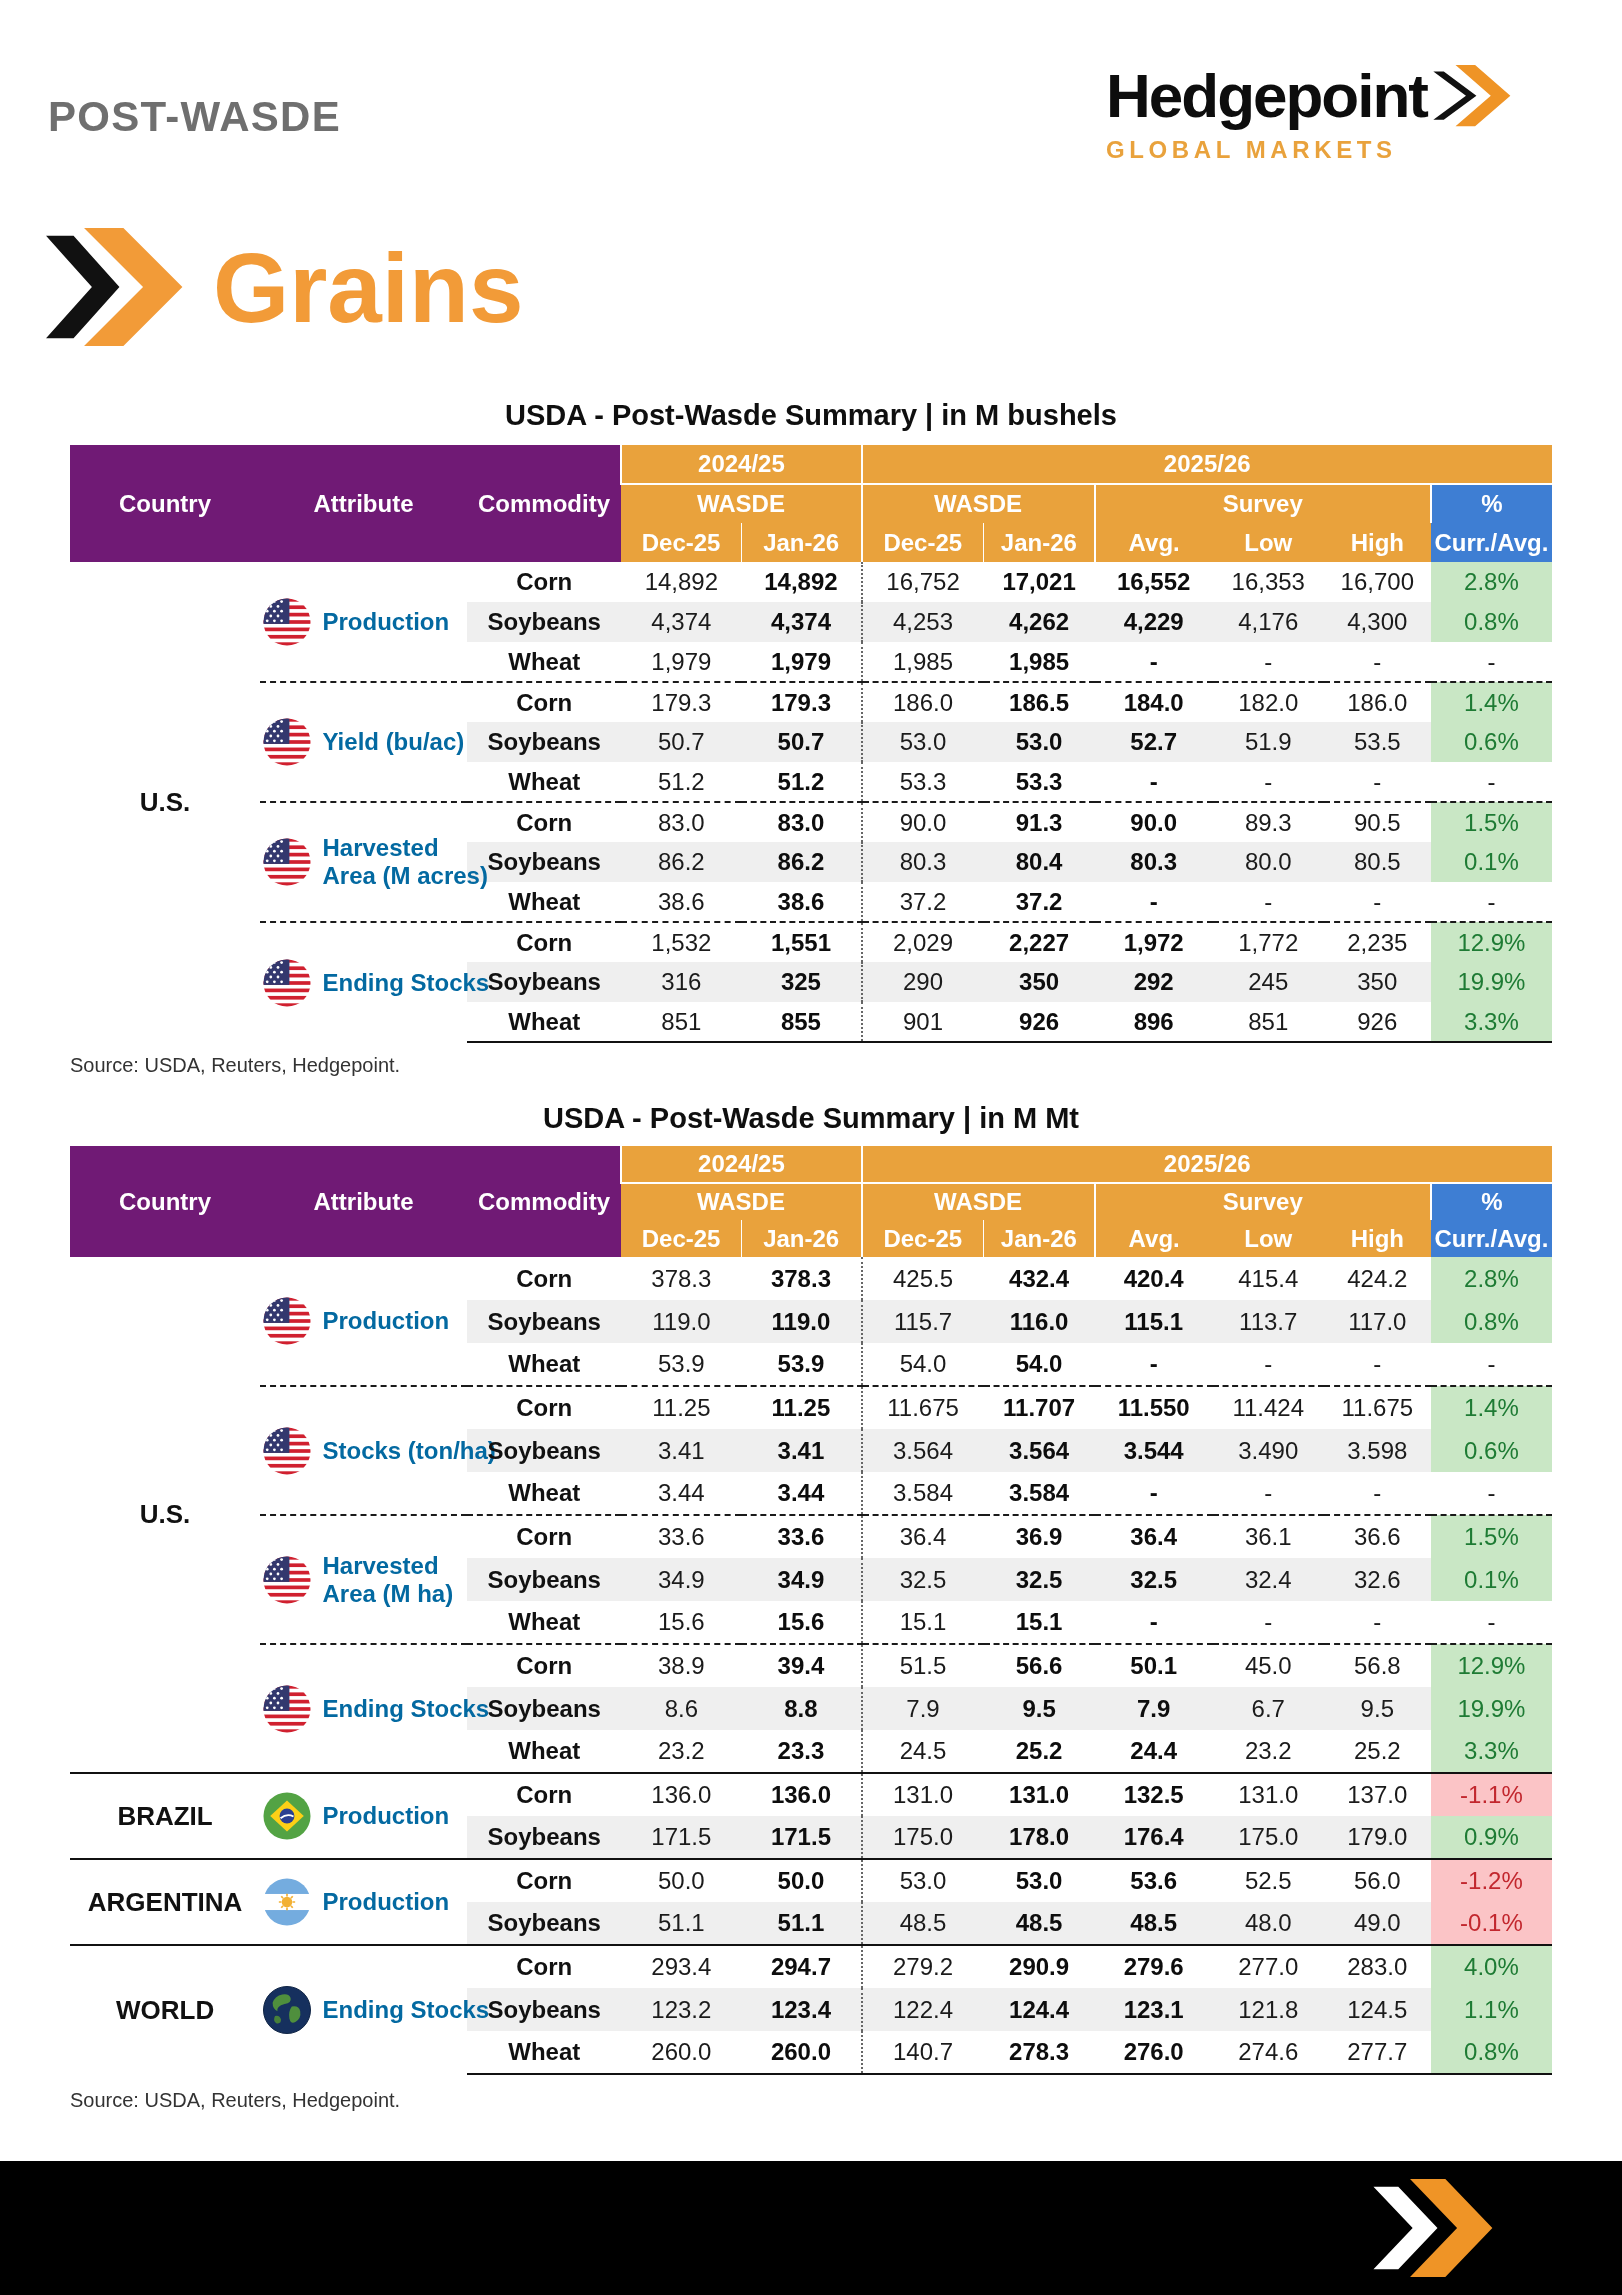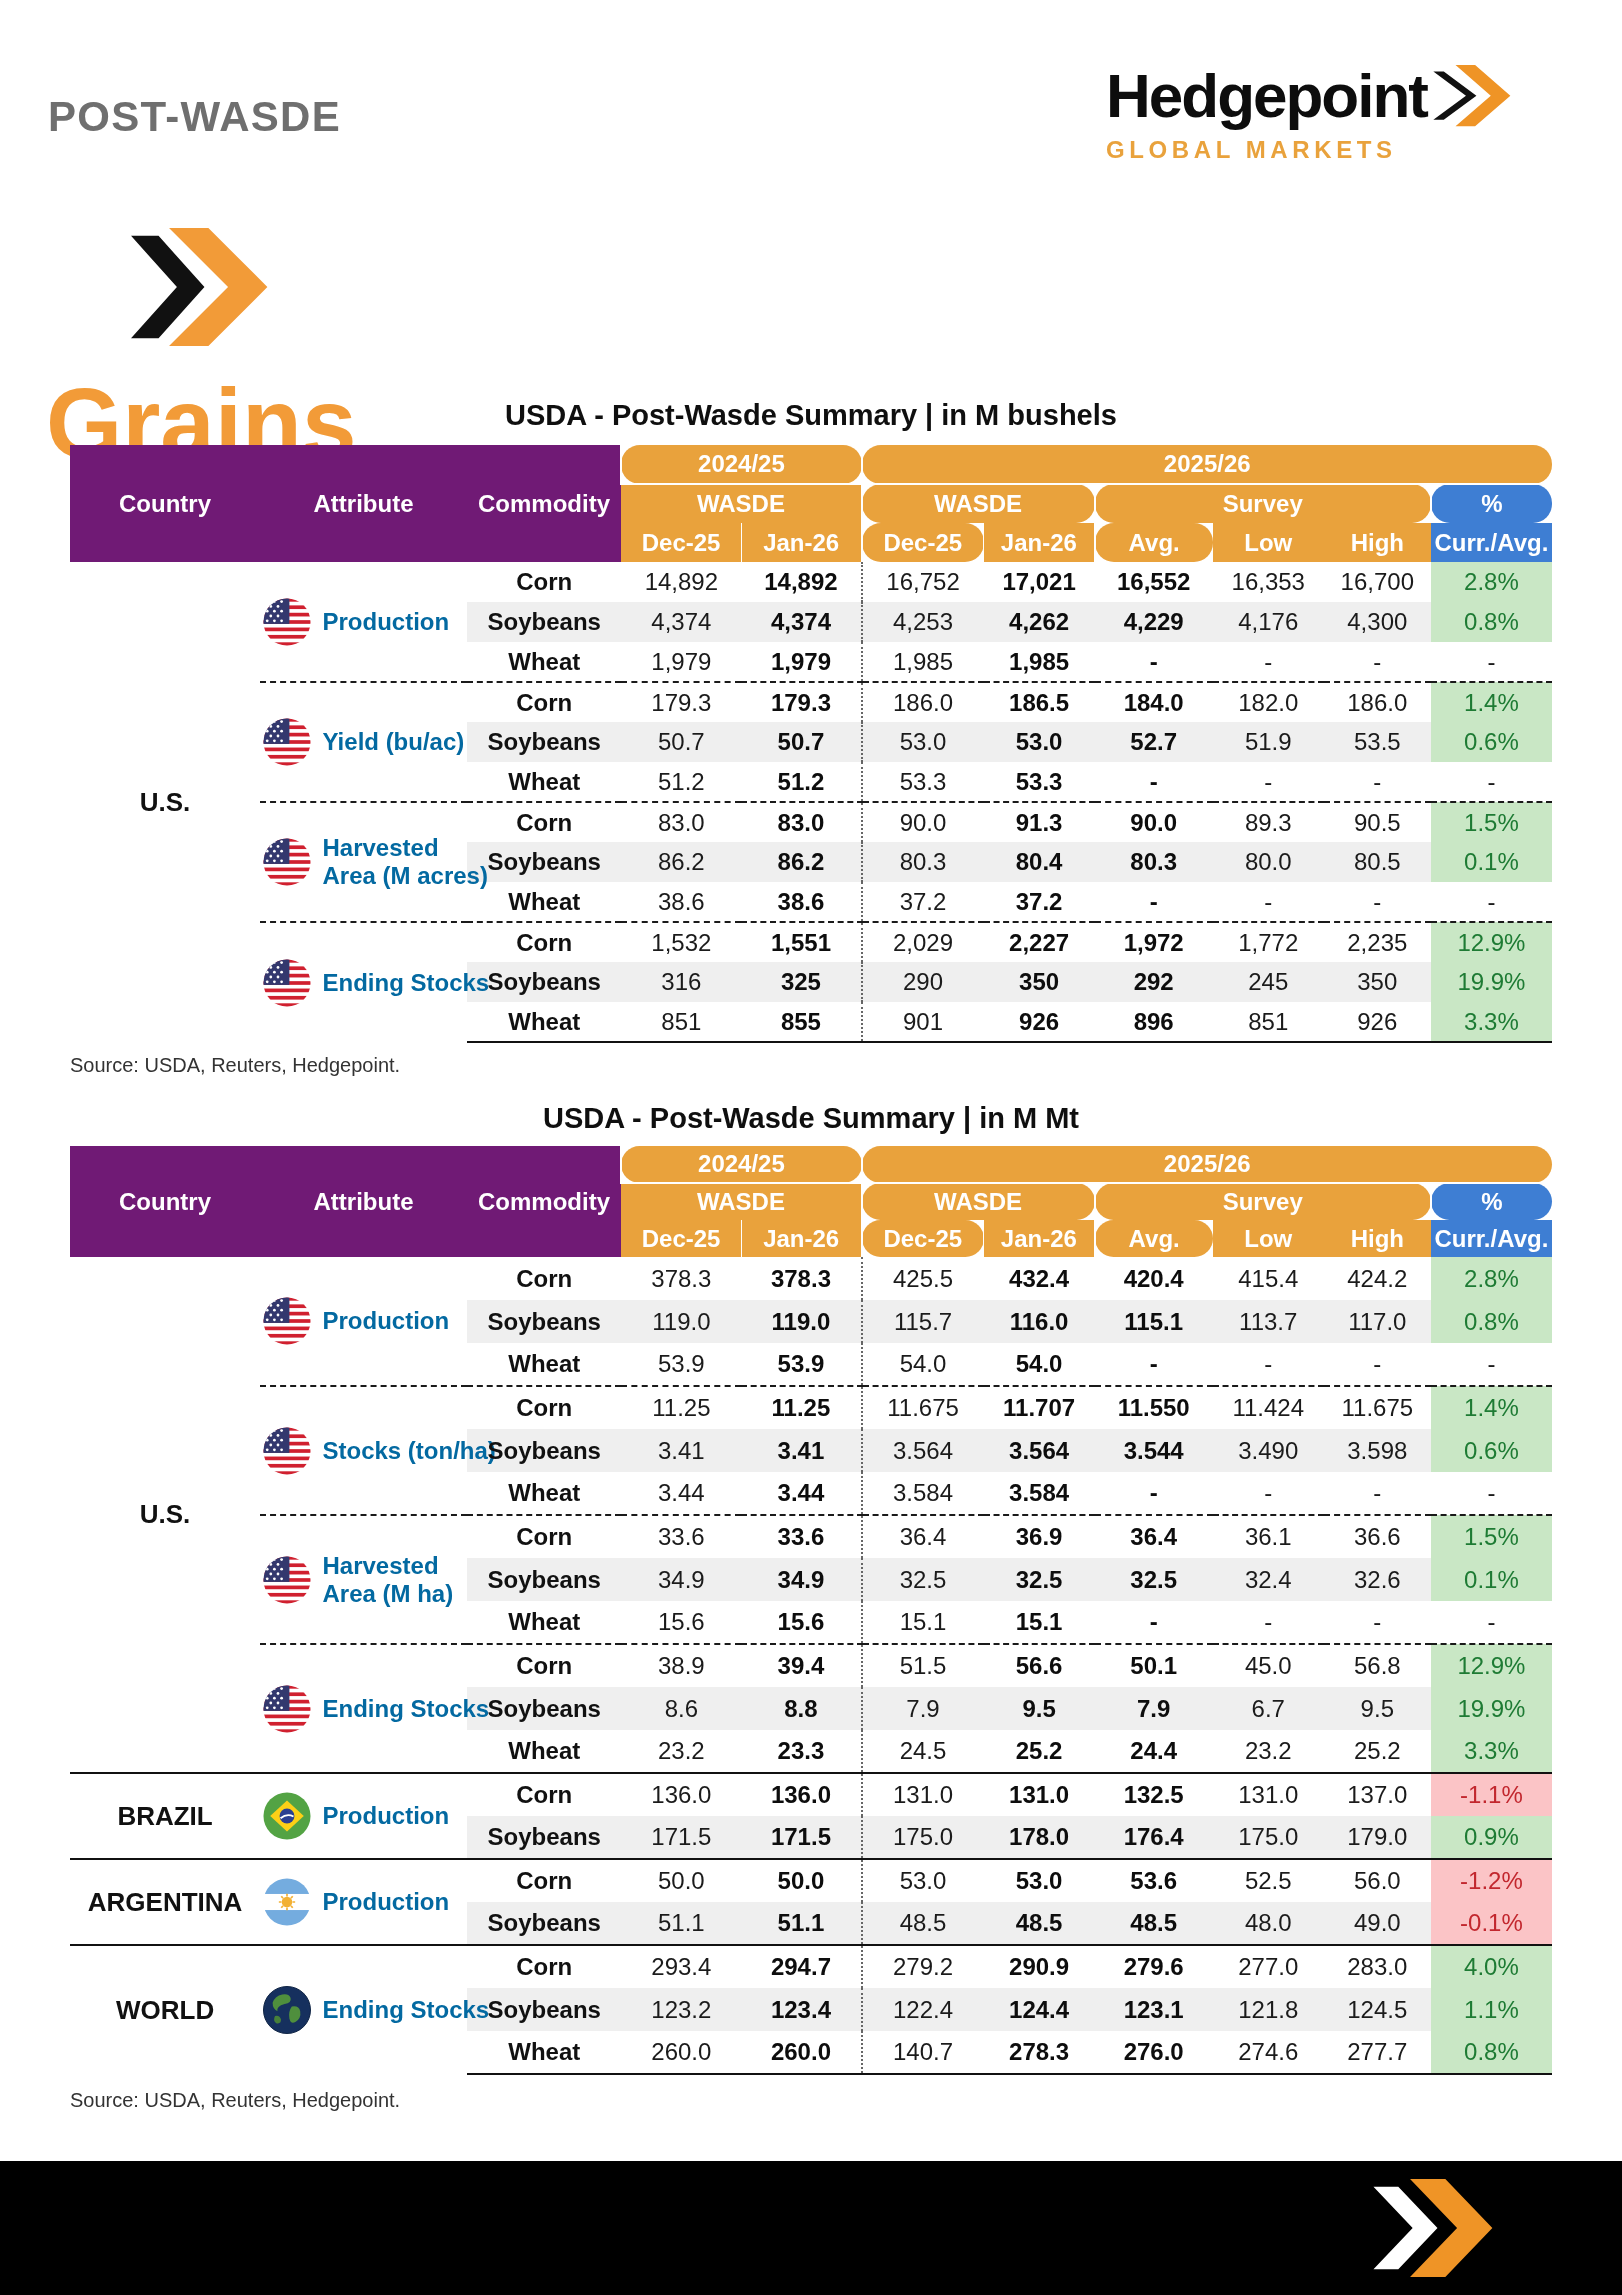--- a/index.html
+++ b/index.html
@@ -10,40 +10,40 @@
   
   .kicker{position:absolute;left:48px;top:93px;font-size:42px;font-weight:800;
           letter-spacing:1.3px;color:#6F6F6F;}
   .logo{position:absolute;left:1106px;top:65px;}
   .logo-row{display:flex;align-items:center;}
   .logo-text{font-size:62px;font-weight:700;color:#0d0d0d;letter-spacing:-2px;line-height:1;}
   .logo-chev{margin-left:6.5px;display:inline-flex;align-items:center;}
   .logo-tagline{font-size:24px;font-weight:700;color:#E9A23C;letter-spacing:4.6px;margin-top:9.2px;}
 
   
-  .grains{position:absolute;left:46px;top:228px;display:flex;align-items:center;gap:26px;flex-direction:column;}
+  .grains{position:absolute;left:46px;top:228px;display:flex;align-items:center;gap:26px;}
   .grains-title{font-size:98px;font-weight:800;color:#F29B38;line-height:1;}
 
   
   .tbl-title{position:absolute;left:0;width:1622px;text-align:center;
              font-size:29px;font-weight:800;color:#0f0f0f;}
   .tt1{top:399px;} .tt2{top:1102px;}
   .source{position:absolute;left:70px;width:1482px;
           font-size:20px;color:#333;font-weight:400;}
   .s1{top:1054px;} .s2{top:2089px;}
 
   
   .tbl{position:absolute;left:70px;width:1482px;border-collapse:collapse;table-layout:fixed;}
   .t1{top:445px;} .t2{top:1146px;}
   .tbl th,.tbl td{padding:0;}
 
   thead th{color:#fff;font-weight:700;font-size:24px;text-align:center;vertical-align:middle;}
   .t1 thead tr{height:39px;} .t2 thead tr{height:37px;}
   .orange{background:#E9A23C;} .blue{background:#3E7ED3;} .purple{background:#701a75;}
-  .wsep{border-left:2px solid #fff;border-radius:19px;} .wsep2{border-left:1.3px solid #fff;}
+  .wsep{border-left:2px solid #fff;} .wsep2{border-left:1.3px solid #fff;}
   .season{border-bottom:2px solid #fff;}
   .purple-grid{display:grid;grid-template-columns:190px 207px 154px;align-items:center;height:100%;}
 
   tbody td{text-align:center;font-size:24px;color:#1b1b1b;vertical-align:middle;}
   .t1 tbody tr{height:40px;} .t2 tbody tr{height:43px;}
   .c-country{font-weight:700;font-size:26px;color:#111;}
   .c-comm{font-weight:700;color:#111;}
   .c-attr{text-align:left;}
   .attr-wrap{display:flex;align-items:center;gap:11.8px;padding-left:2.6px;}
   .attr-label{font-weight:700;font-size:24px;color:#0369a1;line-height:1.15;white-space:pre;}

